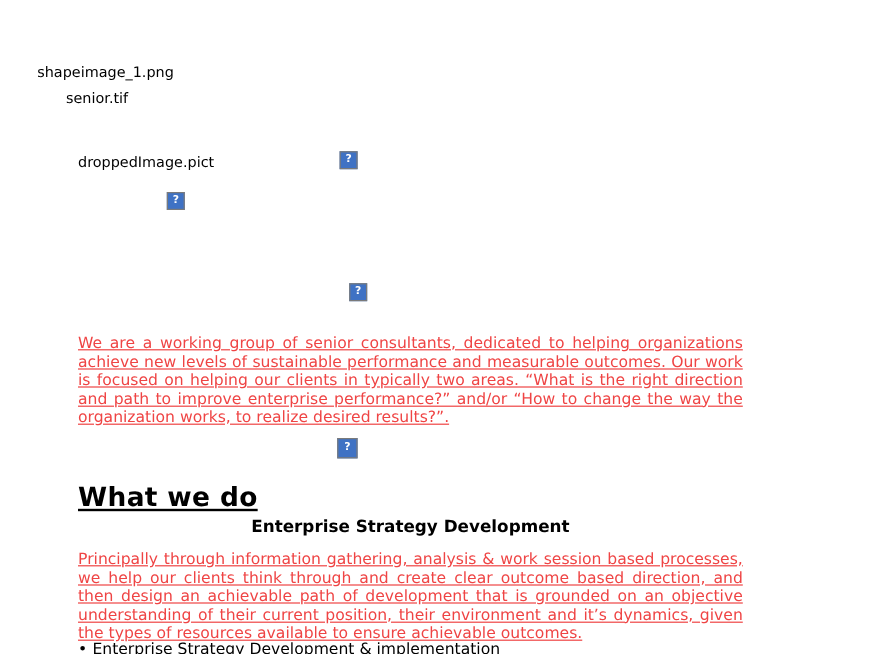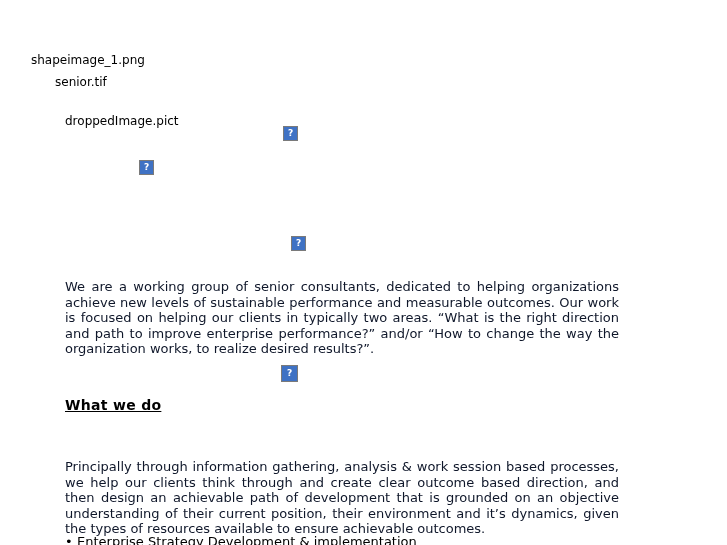--- a/index.html
+++ b/index.html
@@ -26,21 +26,21 @@
   .filename {
     position: absolute;
     font-family: "DejaVu Sans", sans-serif;
     font-size: 12px;
     color: #000000;
     white-space: nowrap;
   }
   .fn1 { left: 31px;  top: 53px; }
   .fn2 { left: 41px;  top: 64px; }
   .fn3 { left: 55px;  top: 75px; }
-  .fn4 { left: 65px;  top: 114px; }
+  .fn4 { left: 65px;  top: 128px; }
 
   
   .missing-img {
     position: absolute;
     width: 15px;
     height: 15px;
     box-sizing: border-box;
     border: 1px solid #7a7a7a;
     background: #3f72c4;
     color: #ffffff;
@@ -57,31 +57,32 @@
 
   
   .para {
     position: absolute;
     left: 65px;
     width: 554px;
     font-family: "DejaVu Sans", sans-serif;
     font-size: 13px;
     line-height: 15.5px;
     text-align: justify;
-    color: #0f172a;
+    color: #ef4444;
+    text-decoration: underline;
   }
   .para-intro { top: 266px; }
   .para-principally { top: 446px; }
 
   .heading-what {
     position: absolute;
     left: 65px;
     top: 388px;
     font-family: "DejaVu Sans", sans-serif;
-    font-size: 14px;
+    font-size: 22px;
     font-weight: bold;
     color: #000000;
     text-decoration: underline;
     letter-spacing: 0.3px;
   }
 
   .heading-sub {
     position: absolute;
     left: 65px;
     top: 419px;
@@ -120,20 +121,21 @@
 
   <span class="missing-img mi-a">?</span>
   <span class="missing-img mi-b">?</span>
   <span class="missing-img mi-c">?</span>
   <span class="missing-img mi-d">?</span>
 
   <p class="para para-intro">We are a working group of senior consultants, dedicated to helping organizations achieve new levels of sustainable performance and measurable outcomes. Our work is focused on helping our clients in typically two areas. “What is the right direction and path to improve enterprise performance?” and/or “How to  change the way the organization works, to realize desired results?”.</p>
 
   <h1 class="heading-what">What we do</h1>
 
+  <h2 class="heading-sub">Enterprise Strategy Development</h2>
 
   <p class="para para-principally">Principally through information gathering, analysis &amp; work session based processes, we help our clients think through and create clear outcome based direction, and then  design an achievable path of development that is grounded on an objective understanding of their current position, their environment and it’s dynamics, given the types of resources available to ensure achievable outcomes.</p>
 
   <div class="bullet">
     <span class="dot">•</span><span>Enterprise Strategy Development &amp; implementation</span>
   </div>
 
 </div>
 
 </body></html>

